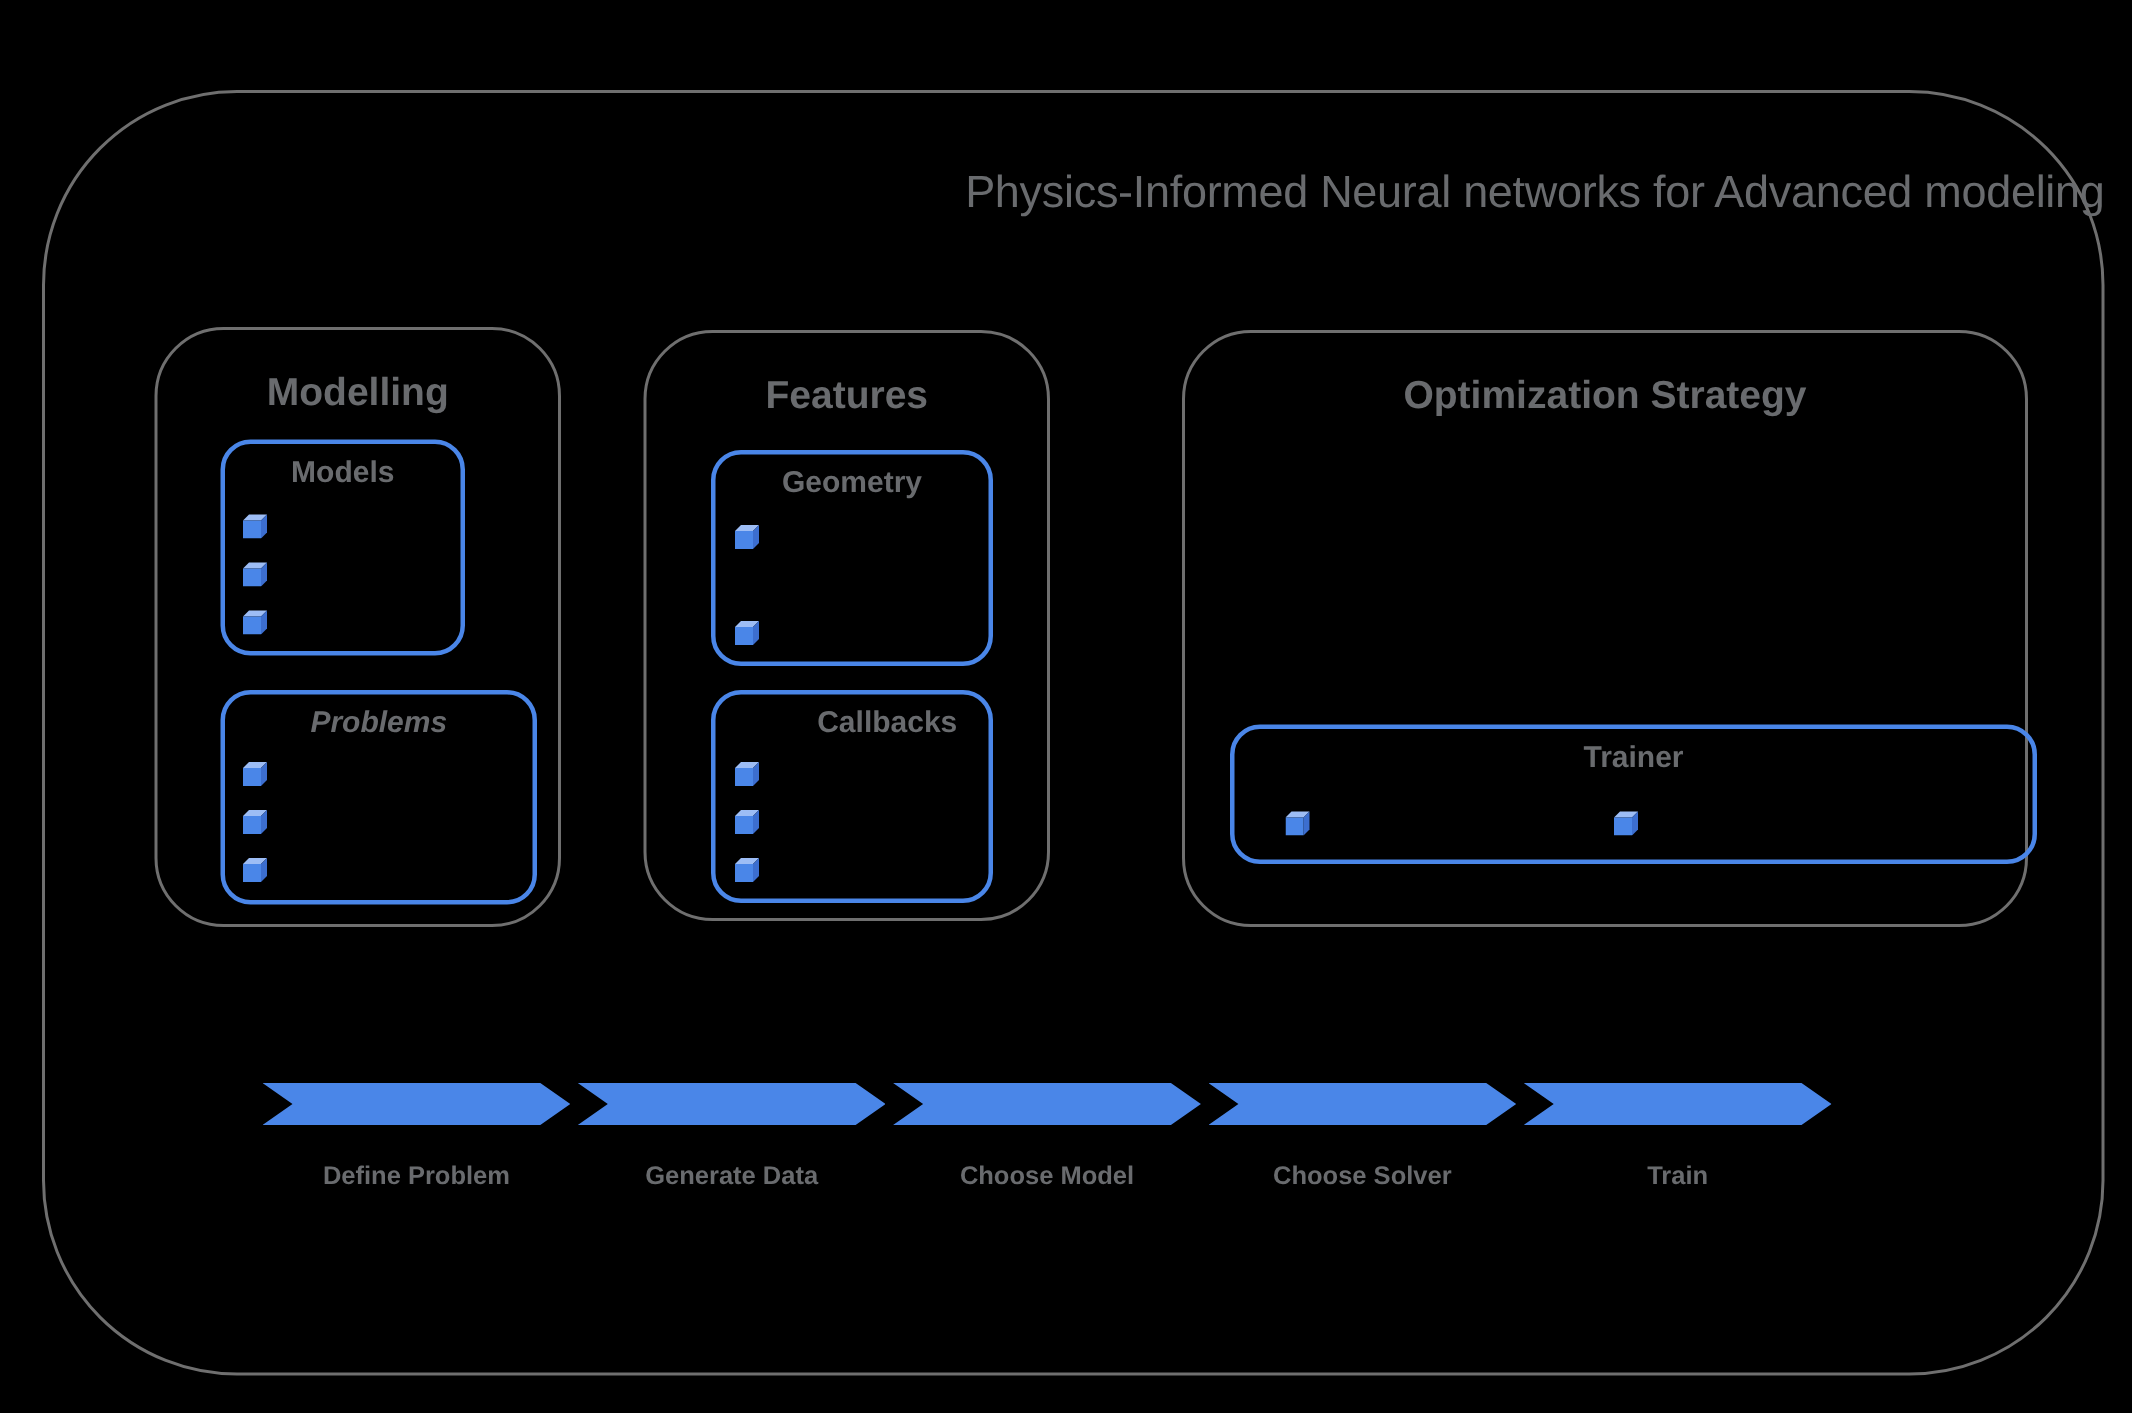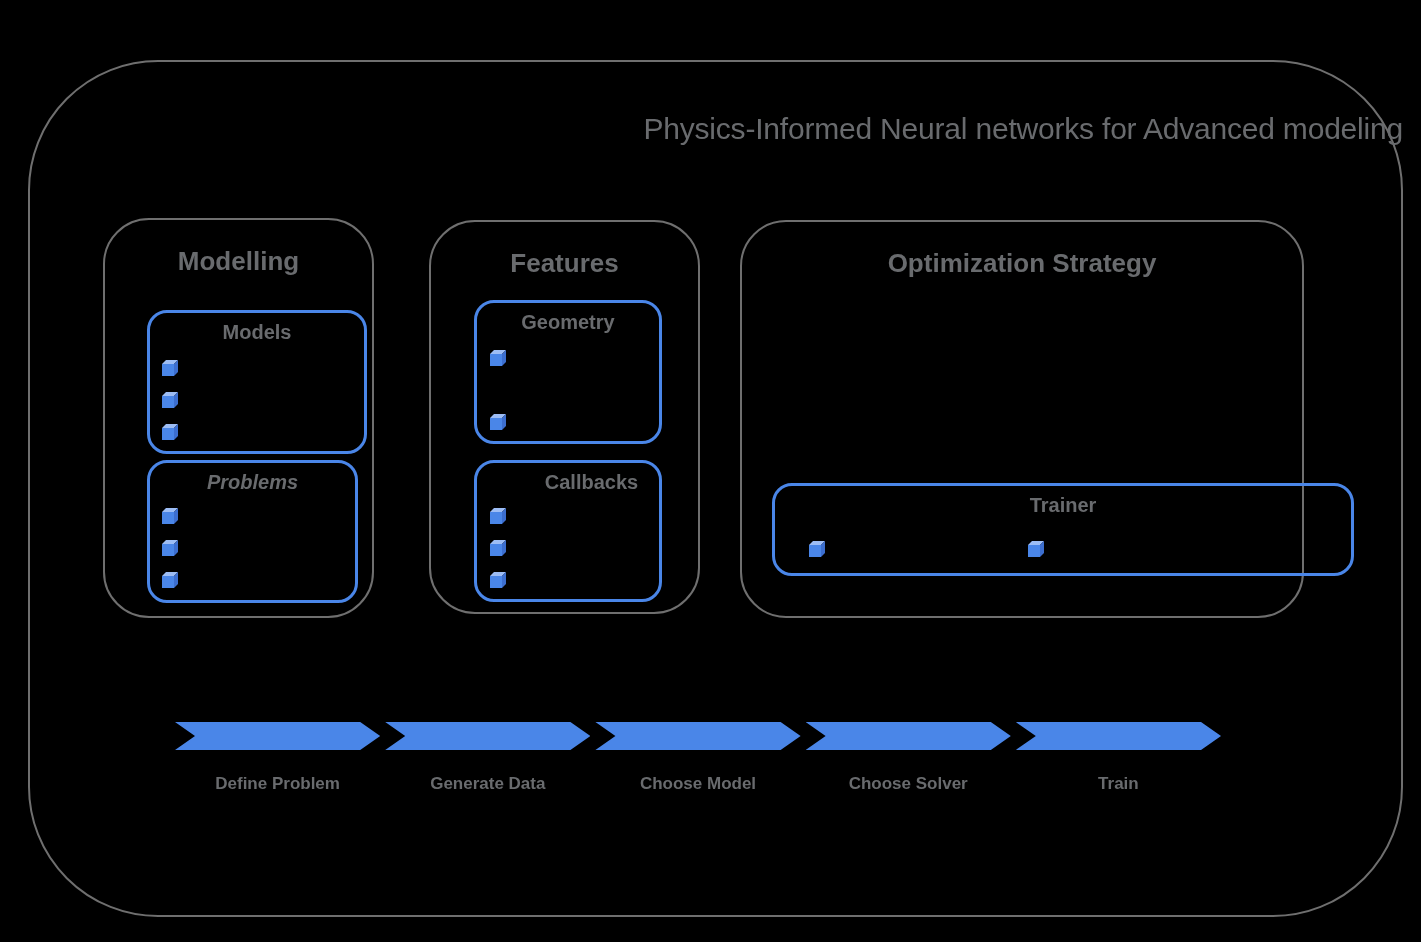--- a/index.html
+++ b/index.html
@@ -23,36 +23,36 @@
   .group{
     position:absolute;border:2.5px solid var(--gray-border,#6f6f6f);
     border-radius:46px;box-sizing:border-box;
   }
   .group-title{
     margin-top:26px;text-align:center;font-size:26px;font-weight:bold;
     color:var(--gray-text,#696b6e);
   }
   #group-modelling{left:103px;top:218px;width:271px;height:400px;}
   #group-features{left:429px;top:220px;width:271px;height:394px;}
-  #group-optimization{left:740px;top:220px;width:564px;height:398px;}
+  #group-optimization{left:788px;top:220px;width:564px;height:398px;}
   
   .bluebox{
     position:absolute;border:3px solid var(--accent,#4a86e8);
     border-radius:20px;box-sizing:border-box;
   }
   .bluebox-title{
     margin-top:8px;text-align:center;font-size:20px;font-weight:bold;
     color:var(--gray-text,#696b6e);
   }
-  #box-models   {left:42px;top:90px; width:220px;height:144px;}
+  #box-models   {left:42px;top:73px; width:163px;height:144px;}
   #box-problems {left:42px;top:240px;width:211px;height:143px;font-style:italic;}
   #box-geometry {left:43px;top:78px; width:188px;height:144px;}
   #box-callbacks{left:43px;top:238px;width:188px;height:142px;padding-left:47px;}
   #box-solver   {left:30px;top:102px;width:494px;height:95px;}
-  #box-trainer  {left:30px;top:261px;width:582px;height:93px;}
+  #box-trainer  {left:30px;top:261px;width:538px;height:93px;}
   .cube{position:absolute;width:17px;height:17px;}
   
   #box-models    .cube:nth-of-type(1){left:12px;top:46px;}
   #box-models    .cube:nth-of-type(2){left:12px;top:78px;}
   #box-models    .cube:nth-of-type(3){left:12px;top:110px;}
   #box-problems  .cube:nth-of-type(1){left:12px;top:44px;}
   #box-problems  .cube:nth-of-type(2){left:12px;top:76px;}
   #box-problems  .cube:nth-of-type(3){left:12px;top:108px;}
   #box-geometry  .cube:nth-of-type(1){left:13px;top:46px;}
   #box-geometry  .cube:nth-of-type(2){left:13px;top:110px;}

